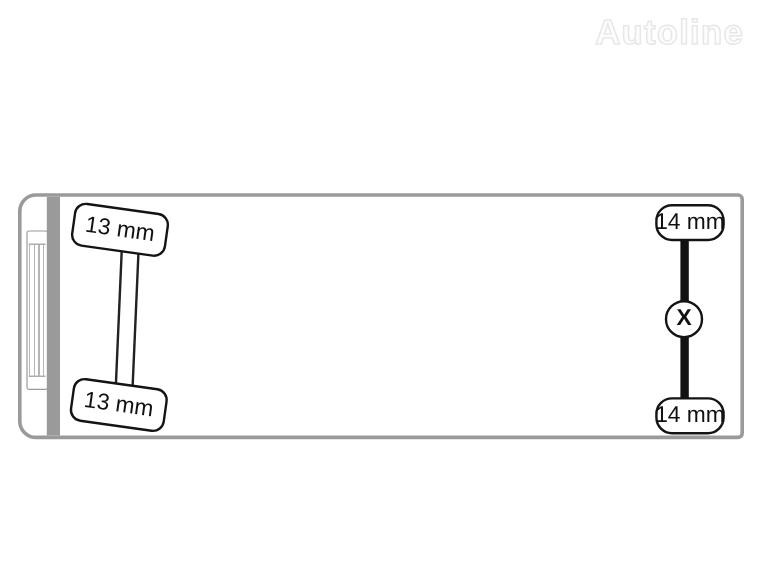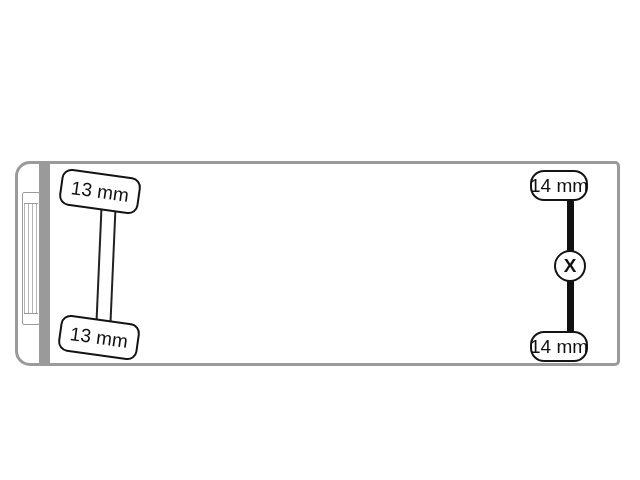--- a/index.html
+++ b/index.html
@@ -93,20 +93,21 @@
   .wheel.front {
     width: 80px;
     height: 37px;
     border-radius: 10px;
     transform: rotate(8deg);
   }
   .wheel.rear {
     width: 58px;
     height: 31px;
     border-radius: 14px;
+    margin-left: 16px;
   }
   .front-top    { left: 42px;  top: 9px;   }
   .front-bottom { left: 41px;  top: 155px; }
   .rear-top     { left: 512px; top: 6px;   }
   .rear-bottom  { left: 512px; top: 167px; }
 
   
   .front-axle {
     position: absolute;
     left: 80px;
@@ -148,20 +149,21 @@
     font-weight: bold;
     color: #111111;
     z-index: 2;
   }
 </style>
 </head>
 <body>
 
 <div class="stage">
 
+  <div class="watermark">Autoline</div>
 
   <div class="vehicle">
 
     <div class="cab-band"></div>
 
     <div class="grille">
       <div class="grille-hatch"></div>
     </div>
 
     <div class="front-axle"></div>

